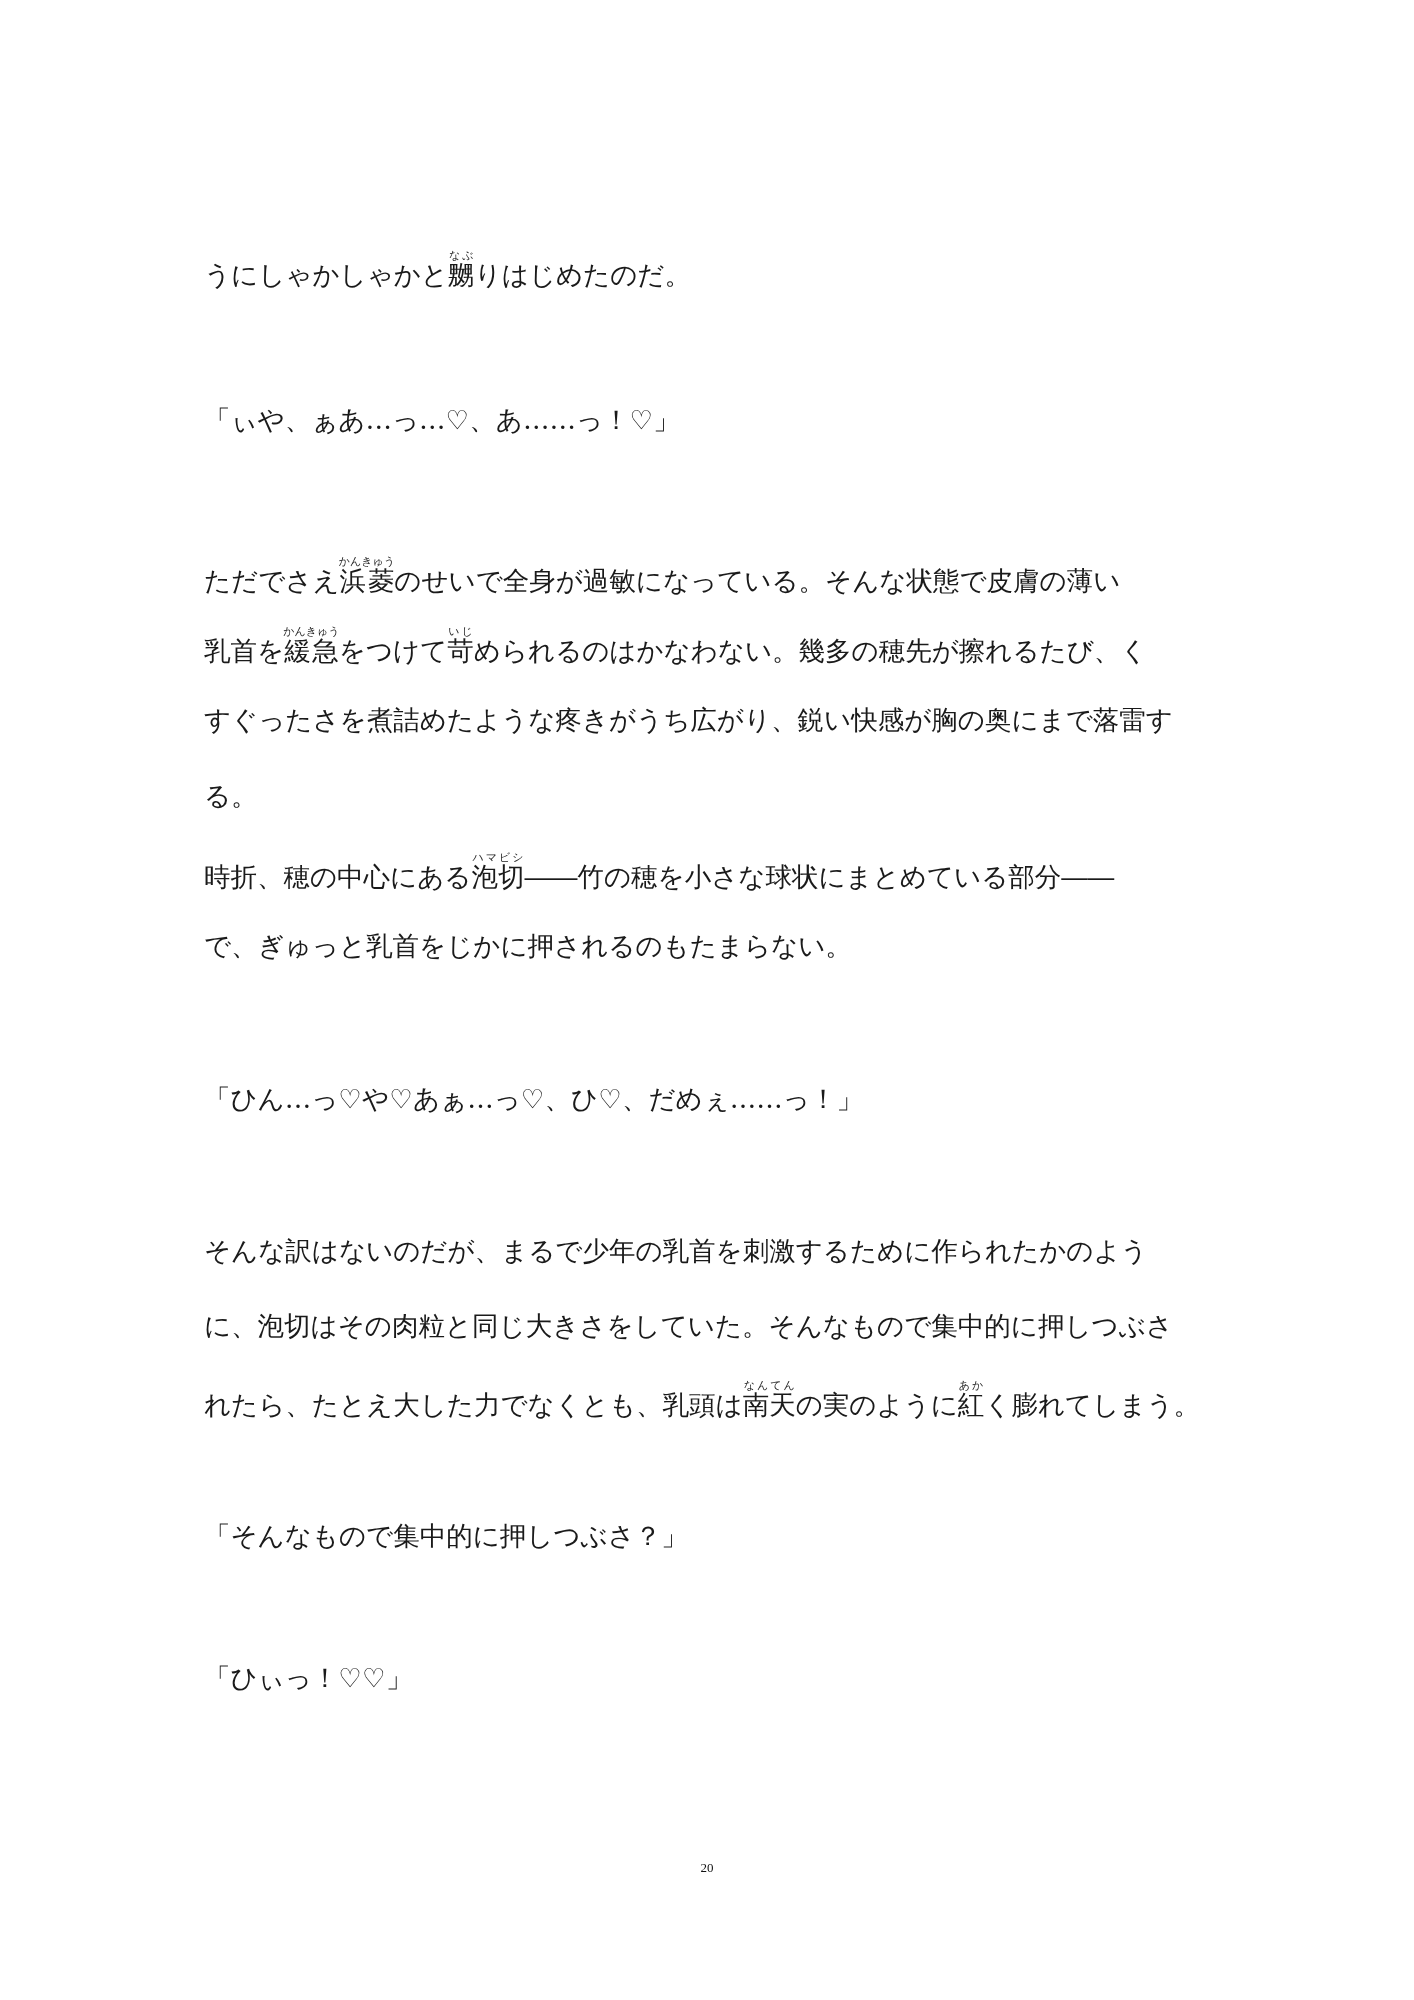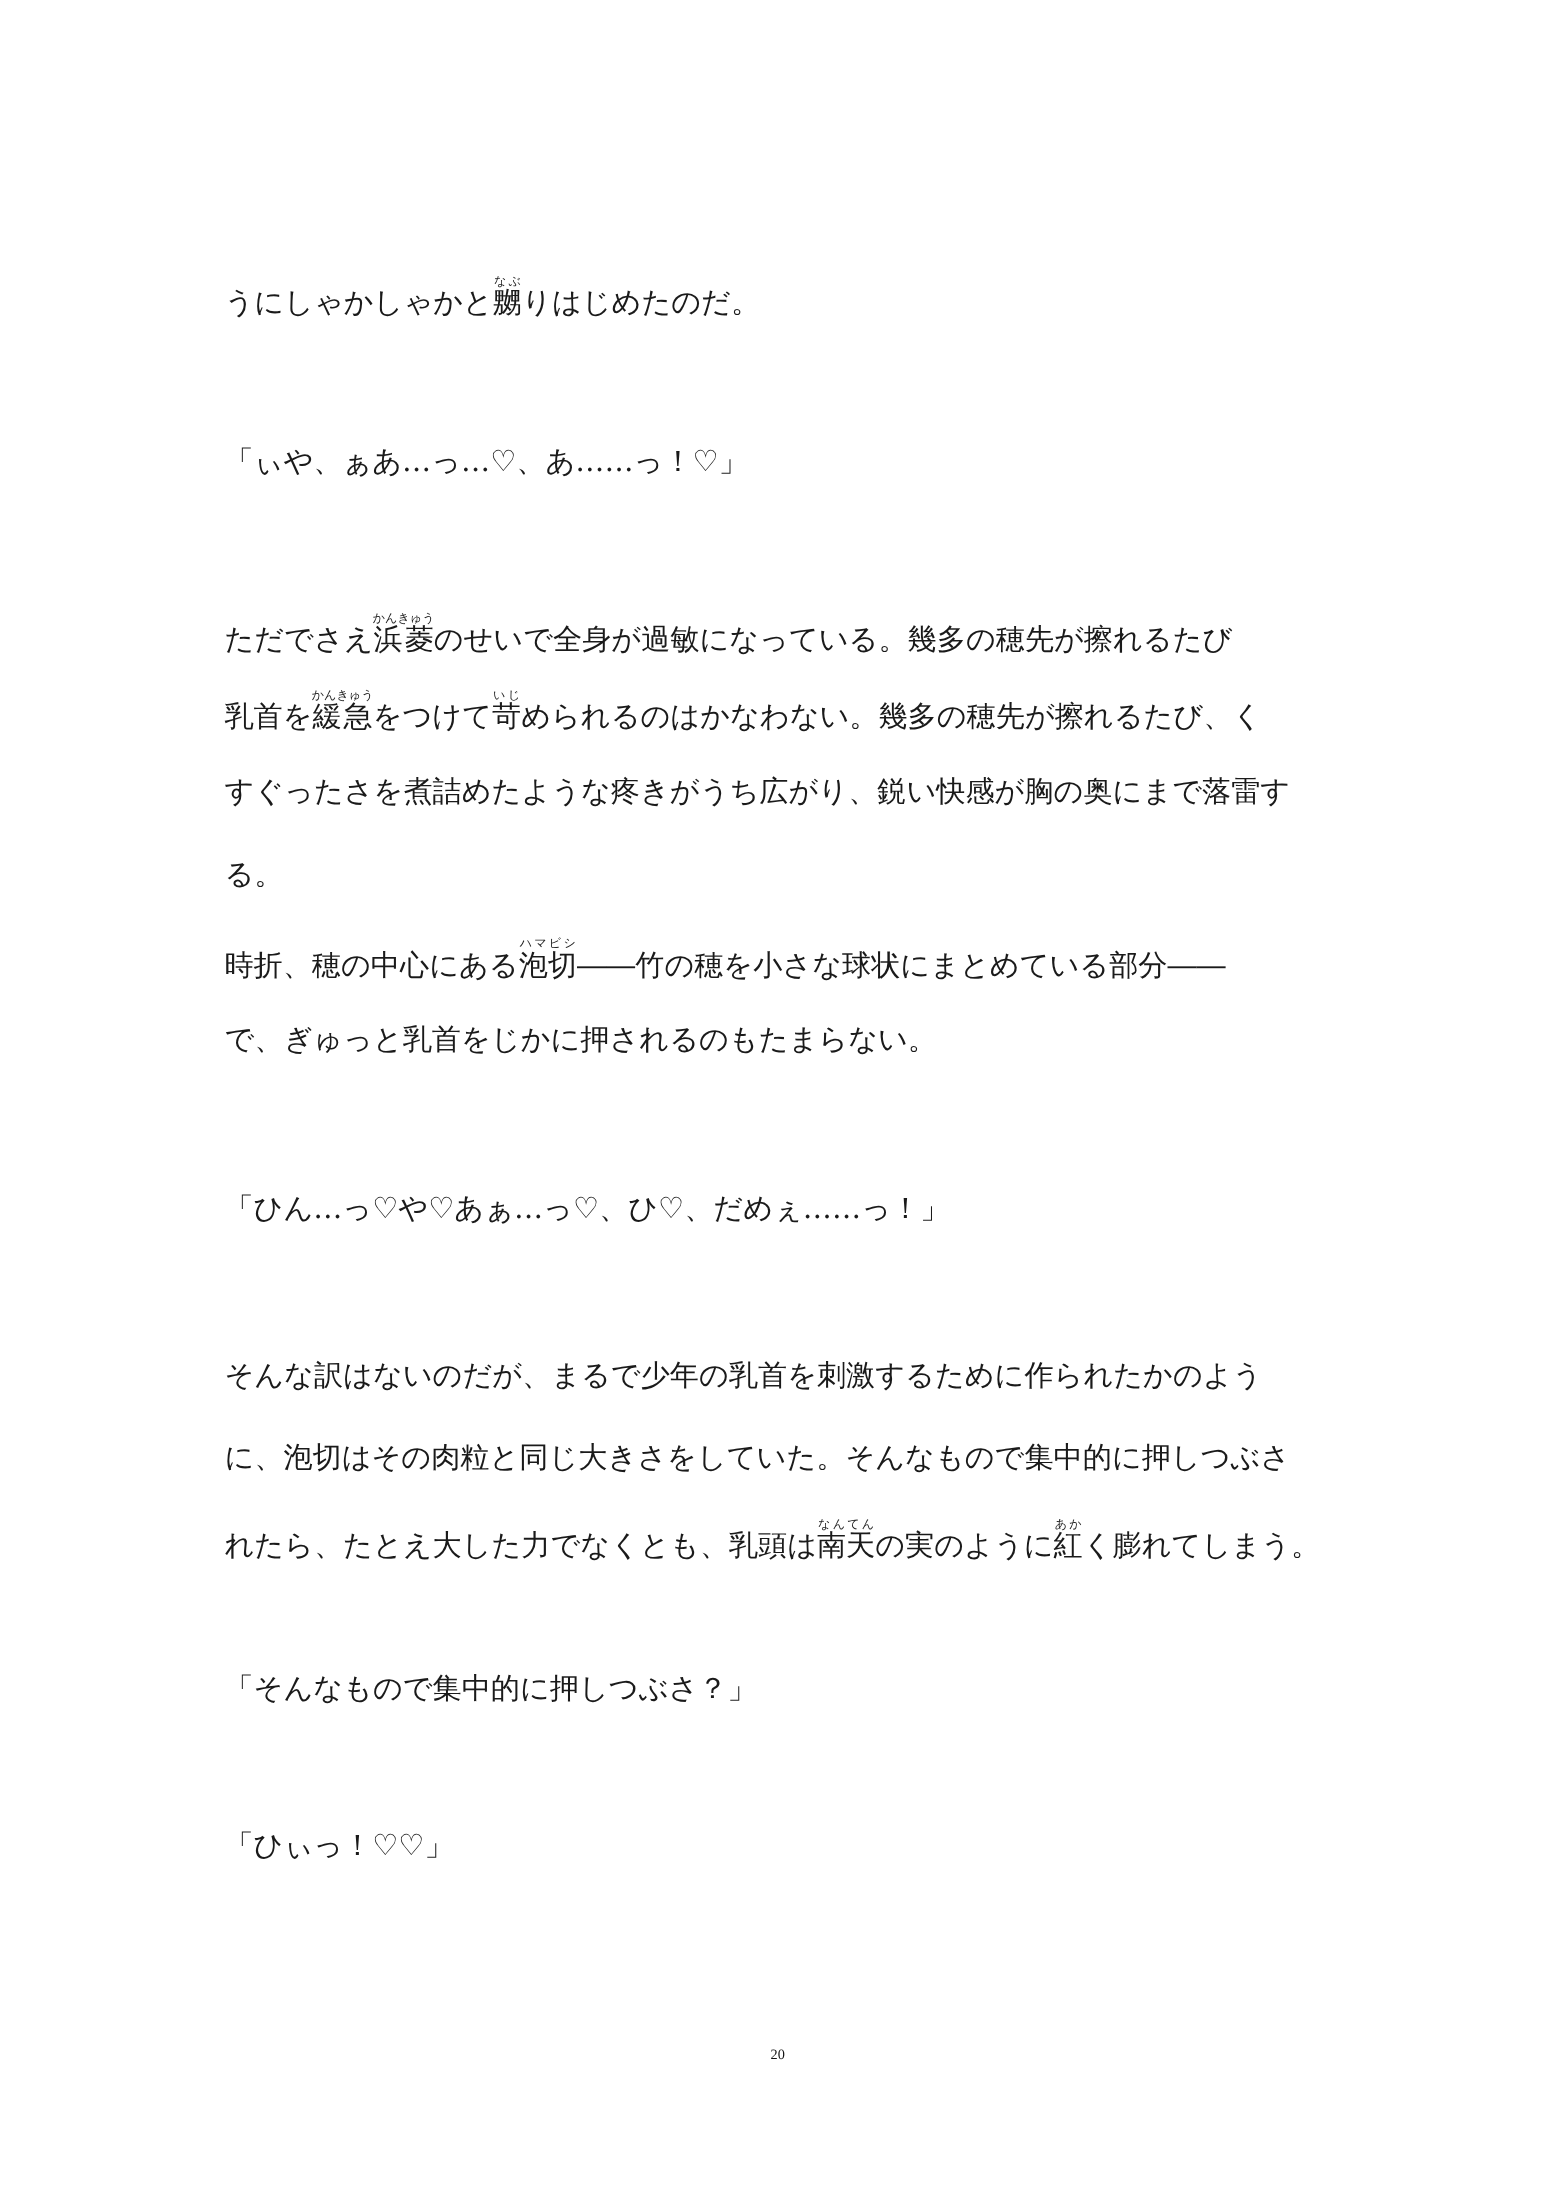--- a/index.html
+++ b/index.html
@@ -17,21 +17,21 @@
     font-family: "Liberation Serif", serif; font-size: 13px; color: #111;
   }
 </style>
 </head>
 <body>
 
 <div class="page">
   <div id="lines">
       <div class="line" style="top: 250px;"><span>うにしゃかしゃかと</span><ruby><span>嬲</span><rt>なぶ</rt></ruby><span>りはじめたのだ。</span></div>
       <div class="line" style="top: 400px;"><span>「ぃや、ぁあ…っ…♡、あ……っ！♡」</span></div>
-      <div class="line" style="top: 556px;"><span>ただでさえ</span><ruby><span>浜菱</span><rt>かんきゅう</rt></ruby><span>のせいで全身が過敏になっている。幾多の穂先が擦れるたび</span></div>
+      <div class="line" style="top: 556px;"><span>ただでさえ</span><ruby><span>浜菱</span><rt>かんきゅう</rt></ruby><span>のせいで全身が過敏になっている。そんな状態で皮膚の薄い</span></div>
       <div class="line" style="top: 626px;"><span>乳首を</span><ruby><span>緩急</span><rt>かんきゅう</rt></ruby><span>をつけて</span><ruby><span>苛</span><rt>いじ</rt></ruby><span>められるのはかなわない。幾多の穂先が擦れるたび、く</span></div>
       <div class="line" style="top: 700px;"><span>すぐったさを煮詰めたような疼きがうち広がり、鋭い快感が胸の奥にまで落雷す</span></div>
       <div class="line" style="top: 776px;"><span>る。</span></div>
       <div class="line" style="top: 852px;"><span>時折、穂の中心にある</span><ruby><span>泡切</span><rt>ハマビシ</rt></ruby><span>――竹の穂を小さな球状にまとめている部分――</span></div>
       <div class="line" style="top: 926px;"><span>で、ぎゅっと乳首をじかに押されるのもたまらない。</span></div>
       <div class="line" style="top: 1079px;"><span>「ひん…っ♡や♡あぁ…っ♡、ひ♡、だめぇ……っ！」</span></div>
       <div class="line" style="top: 1231px;"><span>そんな訳はないのだが、まるで少年の乳首を刺激するために作られたかのよう</span></div>
       <div class="line" style="top: 1306px;"><span>に、泡切はその肉粒と同じ大きさをしていた。そんなもので集中的に押しつぶさ</span></div>
       <div class="line" style="top: 1380px;"><span>れたら、たとえ大した力でなくとも、乳頭は</span><ruby><span>南天</span><rt>なんてん</rt></ruby><span>の実のように</span><ruby><span>紅</span><rt>あか</rt></ruby><span>く膨れてしまう。</span></div>
       <div class="line" style="top: 1516px;"><span>「そんなもので集中的に押しつぶさ？」</span></div>

